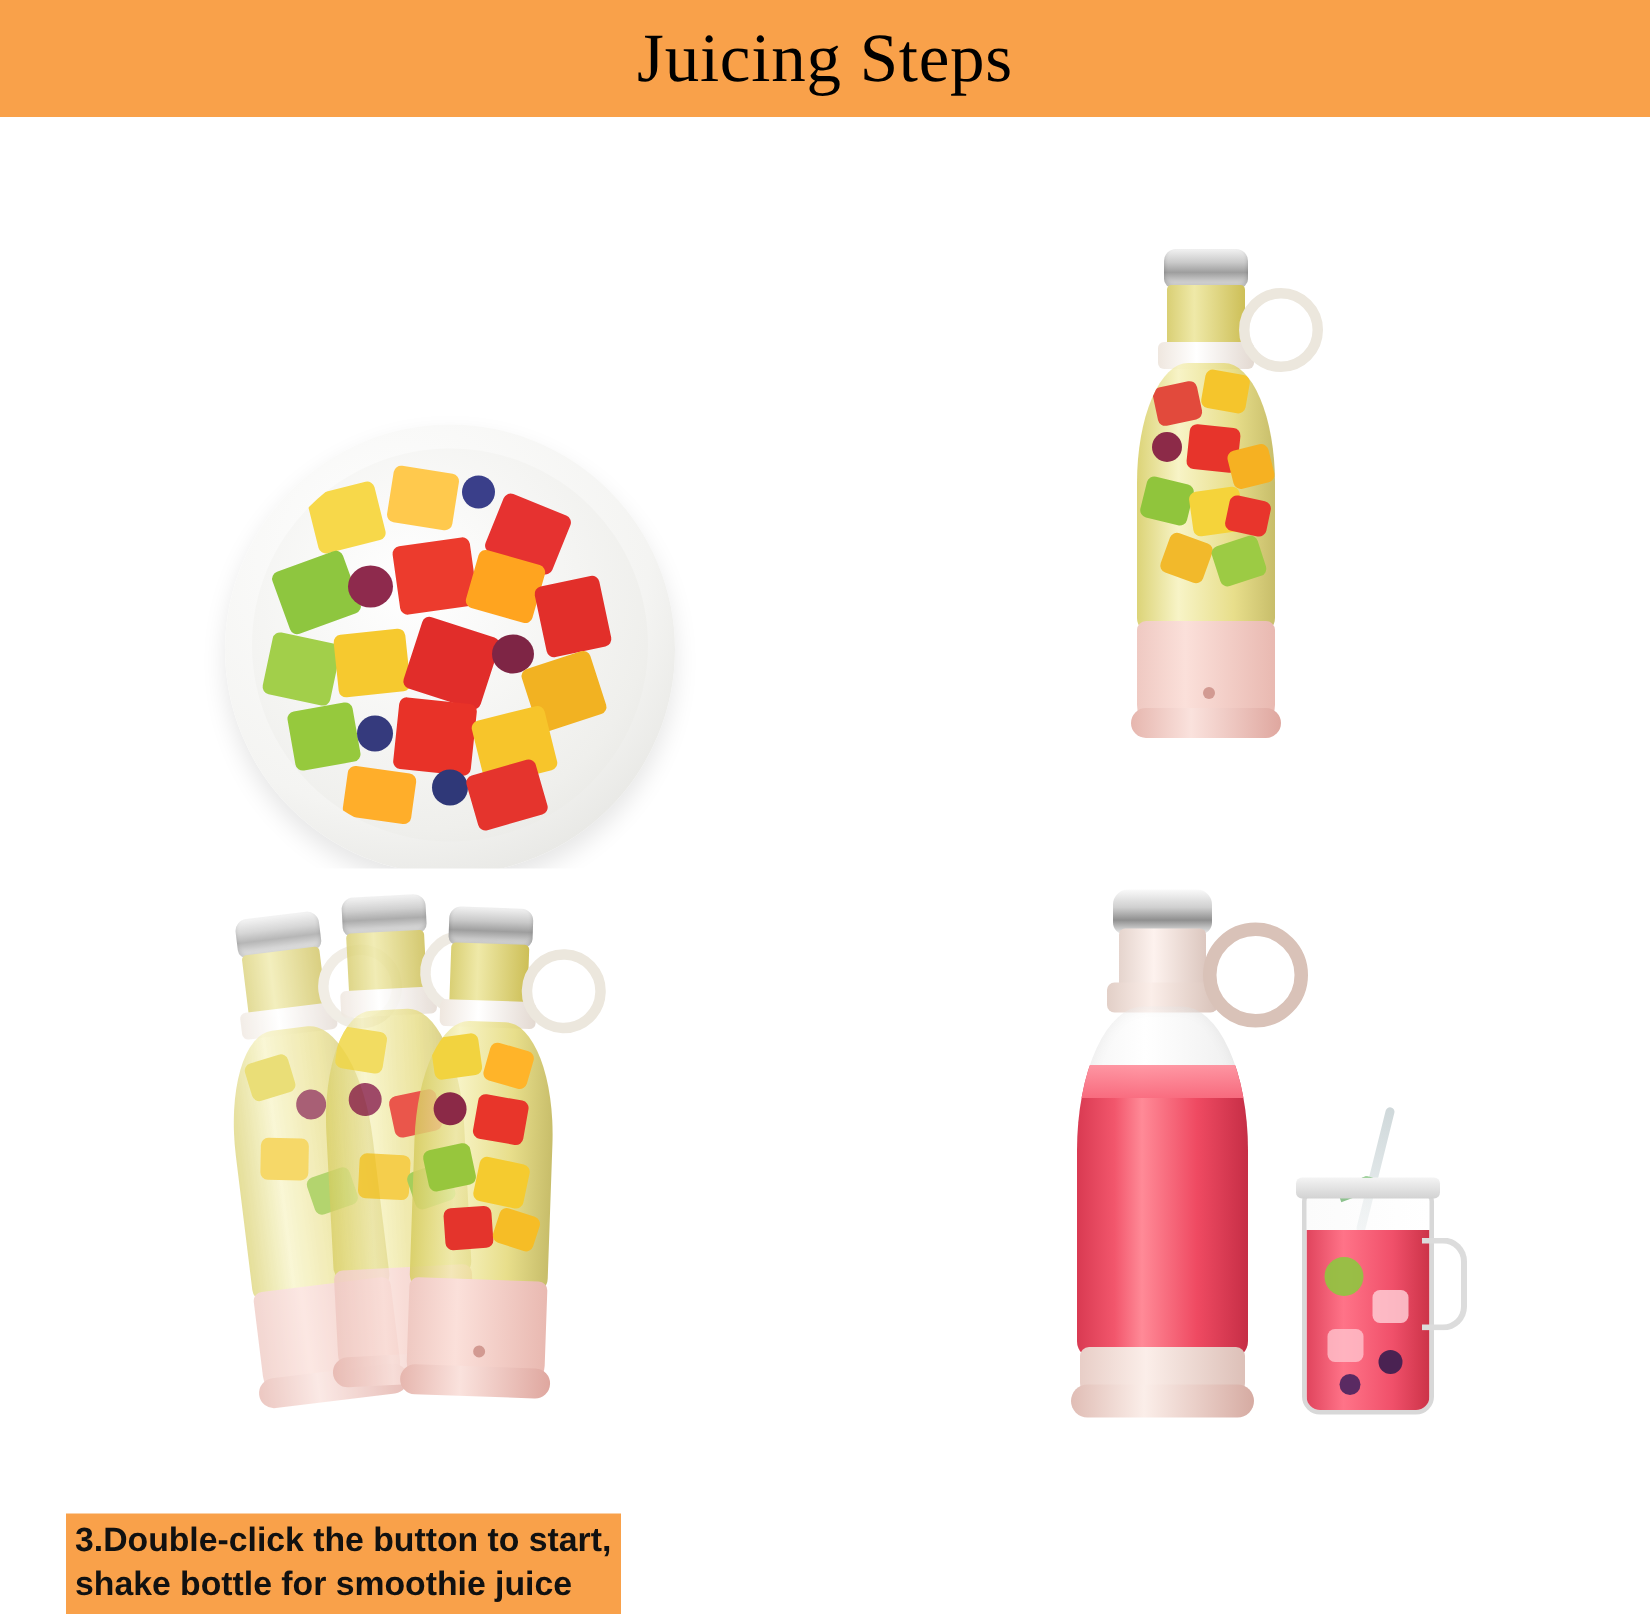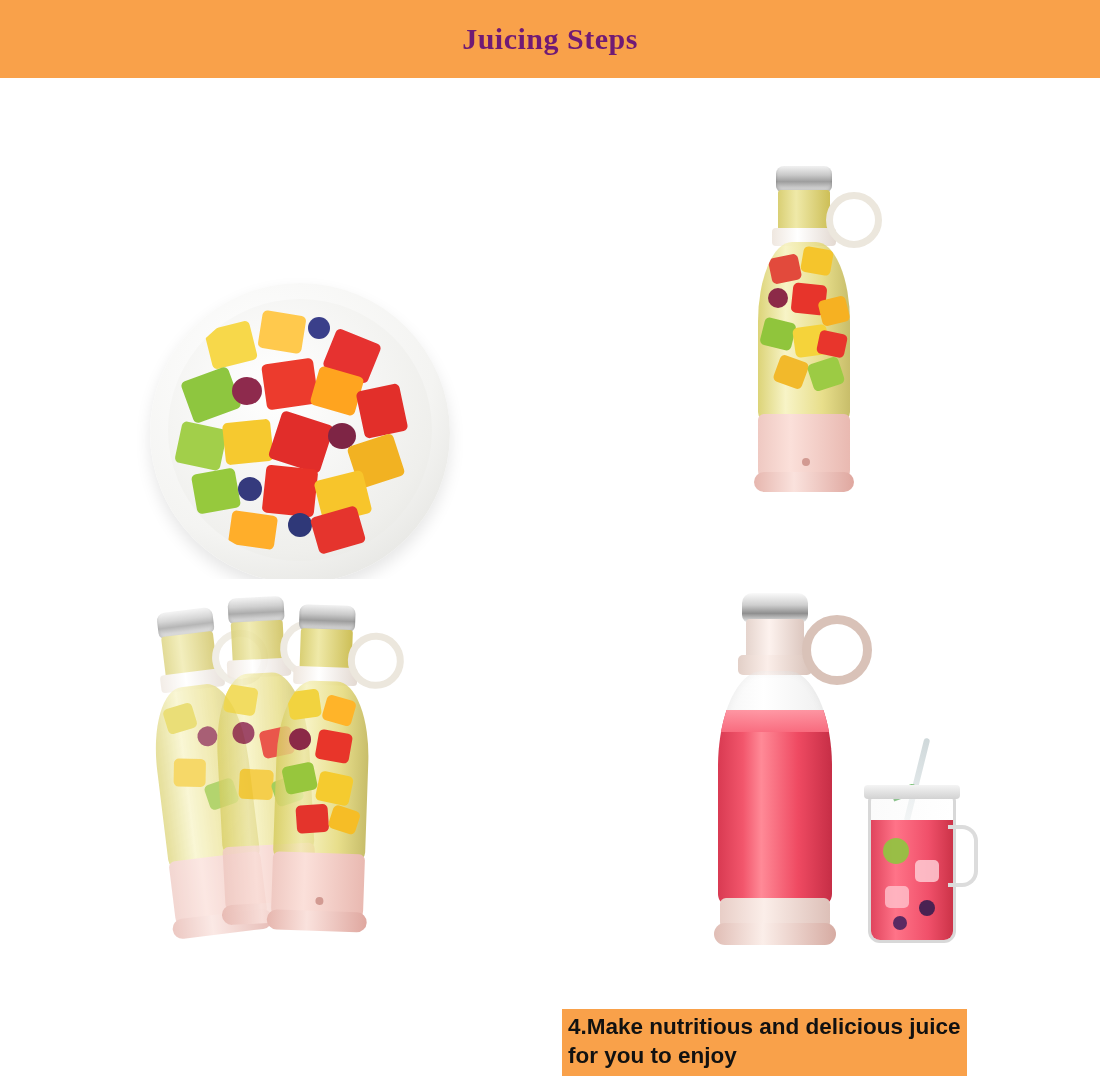--- a/index.html
+++ b/index.html
@@ -19,23 +19,23 @@
   .header-band {
     width: 1100px;
     height: 78px;
     background: #F9A14A;
     display: flex;
     align-items: center;
     justify-content: center;
   }
   .header-title {
     font-family: "Liberation Serif", serif;
-    font-weight: bold;
-    font-size: 30px;
-    color: #701a75;
+    font-weight: normal;
+    font-size: 46px;
+    color: #000000;
     letter-spacing: 0.5px;
     line-height: 1;
   }
 
   
   .steps-grid {
     width: 1100px;
     height: 1002px;
     display: grid;
     grid-template-columns: 550px 550px;
@@ -384,20 +384,22 @@
           <div class="fruit" style="left:42px; top:92px; width:34px; height:30px; background:#f5cb2f; transform:rotate(10deg);"></div>
           <div class="fruit" style="left:22px; top:124px; width:32px; height:28px; background:#e4342c; transform:rotate(-6deg);"></div>
           <div class="fruit" style="left:56px; top:126px; width:28px; height:24px; background:#f6bd26; transform:rotate(16deg);"></div>
         </div>
         <div class="base"></div>
         <div class="base-dot"></div>
         <div class="base-ring"></div>
       </div>
 
     </div>
+    <div class="caption two-line" style="left:44px;">3.Double-click the button to start,
+shake bottle for smoothie juice</div>
   </div>
 
   <div class="step-cell">
     <div class="art-area">
 
       <div class="jbottle" style="left:160px; top:14px;">
         <div class="jcap"></div>
         <div class="jneck"></div>
         <div class="jcollar"></div>
         <div class="jhandle"></div>
@@ -421,17 +423,15 @@
             <div class="fruit" style="left:14px; top:66px; width:24px; height:22px; background:#ffc3cd; opacity:0.8;"></div>
             <div class="fruit round" style="left:48px; top:80px; width:16px; height:16px; background:#4a2252;"></div>
             <div class="fruit round" style="left:22px; top:96px; width:14px; height:14px; background:#5a2a62;"></div>
           </div>
         </div>
         <div class="jar-rim"></div>
         <div class="jar-handle"></div>
       </div>
 
     </div>
-    <div class="caption cap4 two-line">4.Make nutritious and delicious juice
-for you to enjoy</div>
   </div>
 
 </div>
 
 </body></html>

